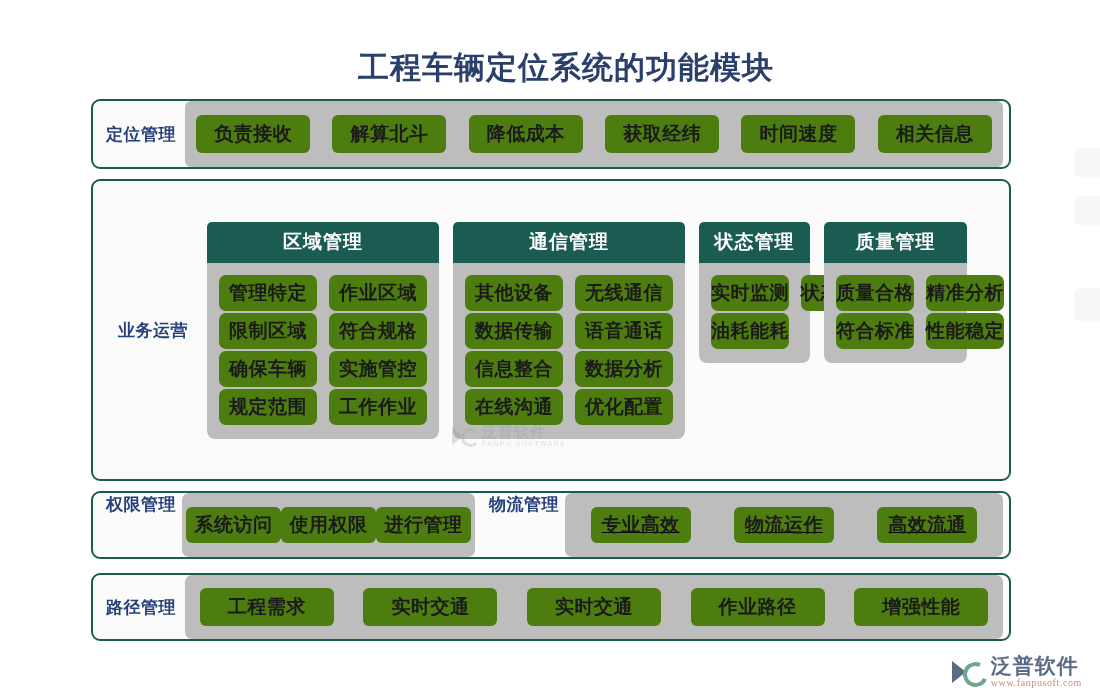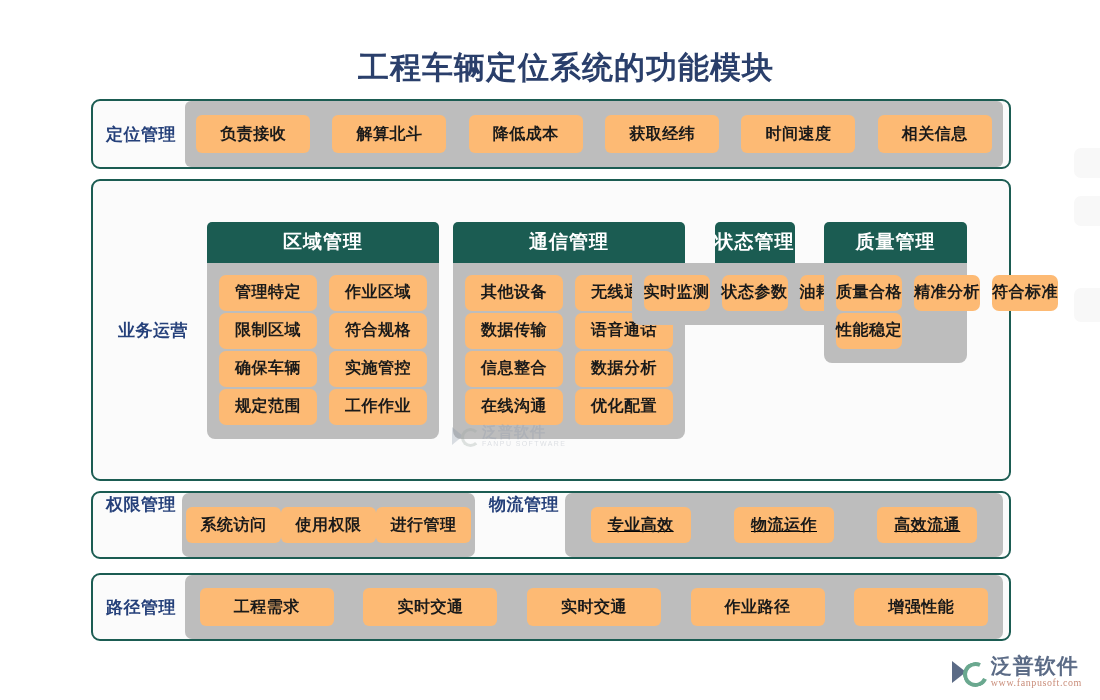--- a/index.html
+++ b/index.html
@@ -55,24 +55,24 @@
 
   .row-label {
     color: #25407a;
     font-size: 17px;
     font-weight: bold;
     white-space: nowrap;
     letter-spacing: 0.5px;
   }
 
   .chip {
-    background: #fdba74;
+    background: #4d7c0f;
     border-radius: 6px;
     color: #1a1a1a;
-    font-size: 16px;
+    font-size: 19px;
     font-weight: bold;
     text-align: center;
     white-space: nowrap;
     display: flex;
     align-items: center;
     justify-content: center;
     letter-spacing: 0.5px;
   }
 
   .gray-band {
@@ -136,28 +136,28 @@
     white-space: nowrap;
   }
   .col-body {
     background: #bdbdbd;
     border-radius: 0 0 8px 8px;
     padding: 12px 12px 14px 12px;
     display: grid;
     gap: 2px 12px;
   }
   .col-body.two  { grid-template-columns: repeat(2, 1fr); }
-  .col-body.one  { grid-template-columns: repeat(3, 1fr); }
+  .col-body.one  { grid-template-columns: repeat(2, 1fr); }
   .col-body .chip {
     height: 36px;
     border-radius: 7px;
   }
   .col.c-area   { width: 232px; }
   .col.c-comm   { width: 232px; }
-  .col.c-status { width: 111px; align-items: center; }
+  .col.c-status { width: 111px; }
   .col.c-qual   { width: 143px; }
 
   
   #sec-access {
     top: 491px;
     height: 68px;
     display: flex;
   }
   #sec-access .row-label { margin-left: 13px; margin-right: 6px; }
   #sec-access .gray-band.g1 {

